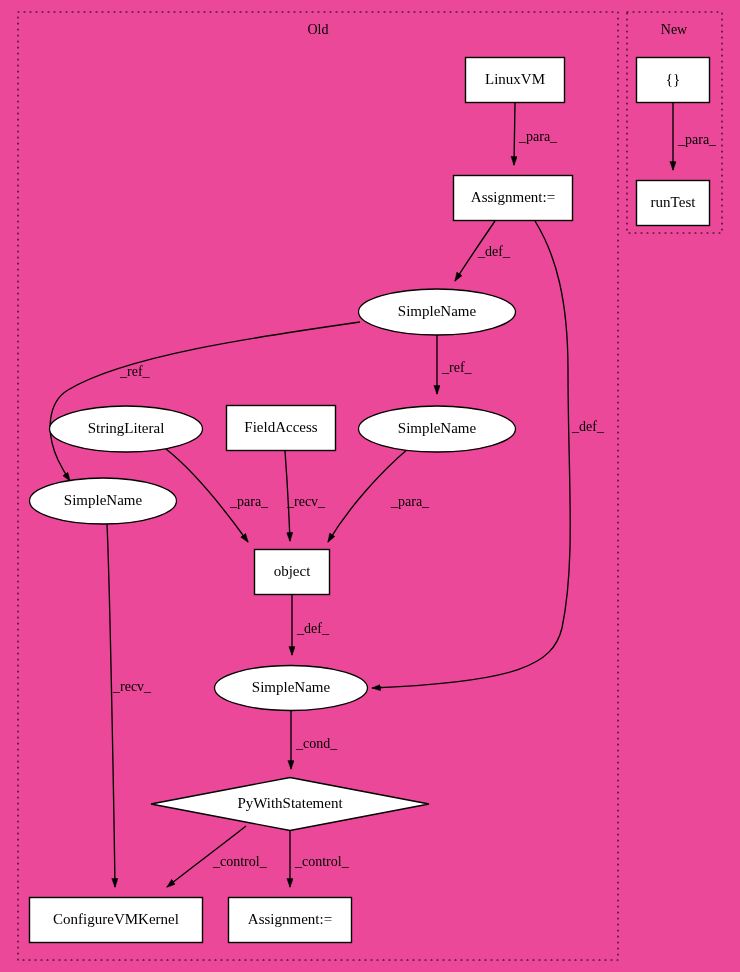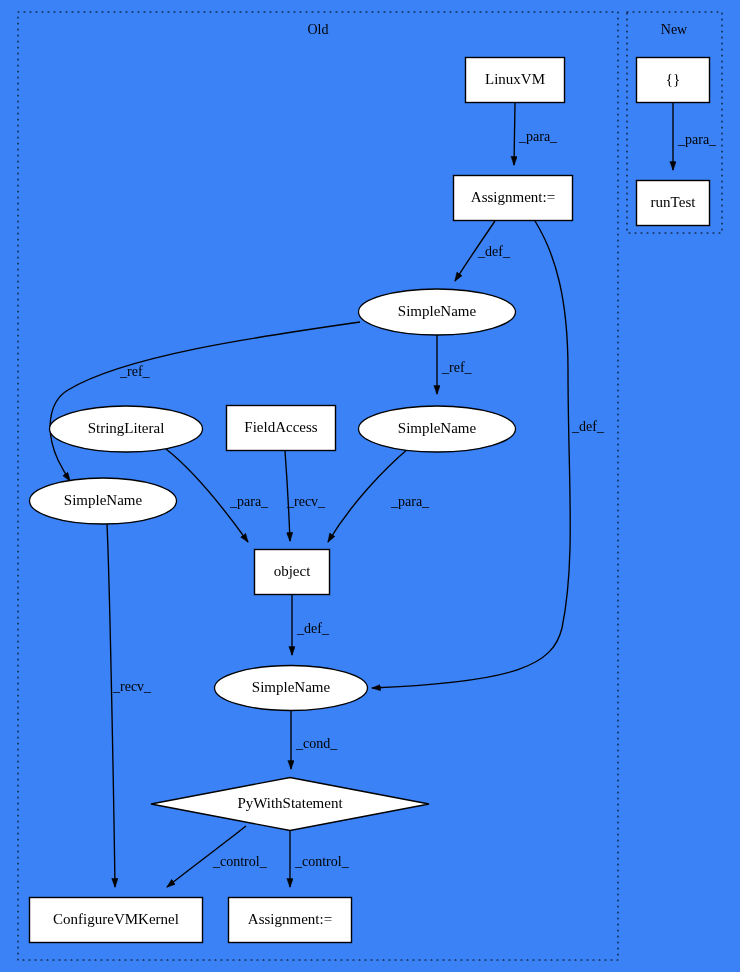--- a/index.html
+++ b/index.html
@@ -4,21 +4,21 @@
 <style>
   html, body {
     margin: 0;
     padding: 0;
     background: #ffffff;
   }
   #stage {
     position: relative;
     width: 740px;
     height: 972px;
-    background: #3b82f6;
+    background: #ec4899;
     font-family: "Liberation Serif", "DejaVu Serif", serif;
     overflow: hidden;
   }
   svg#graph {
     display: block;
     width: 740px;
     height: 972px;
   }
   .cluster-box {
     fill: none;

